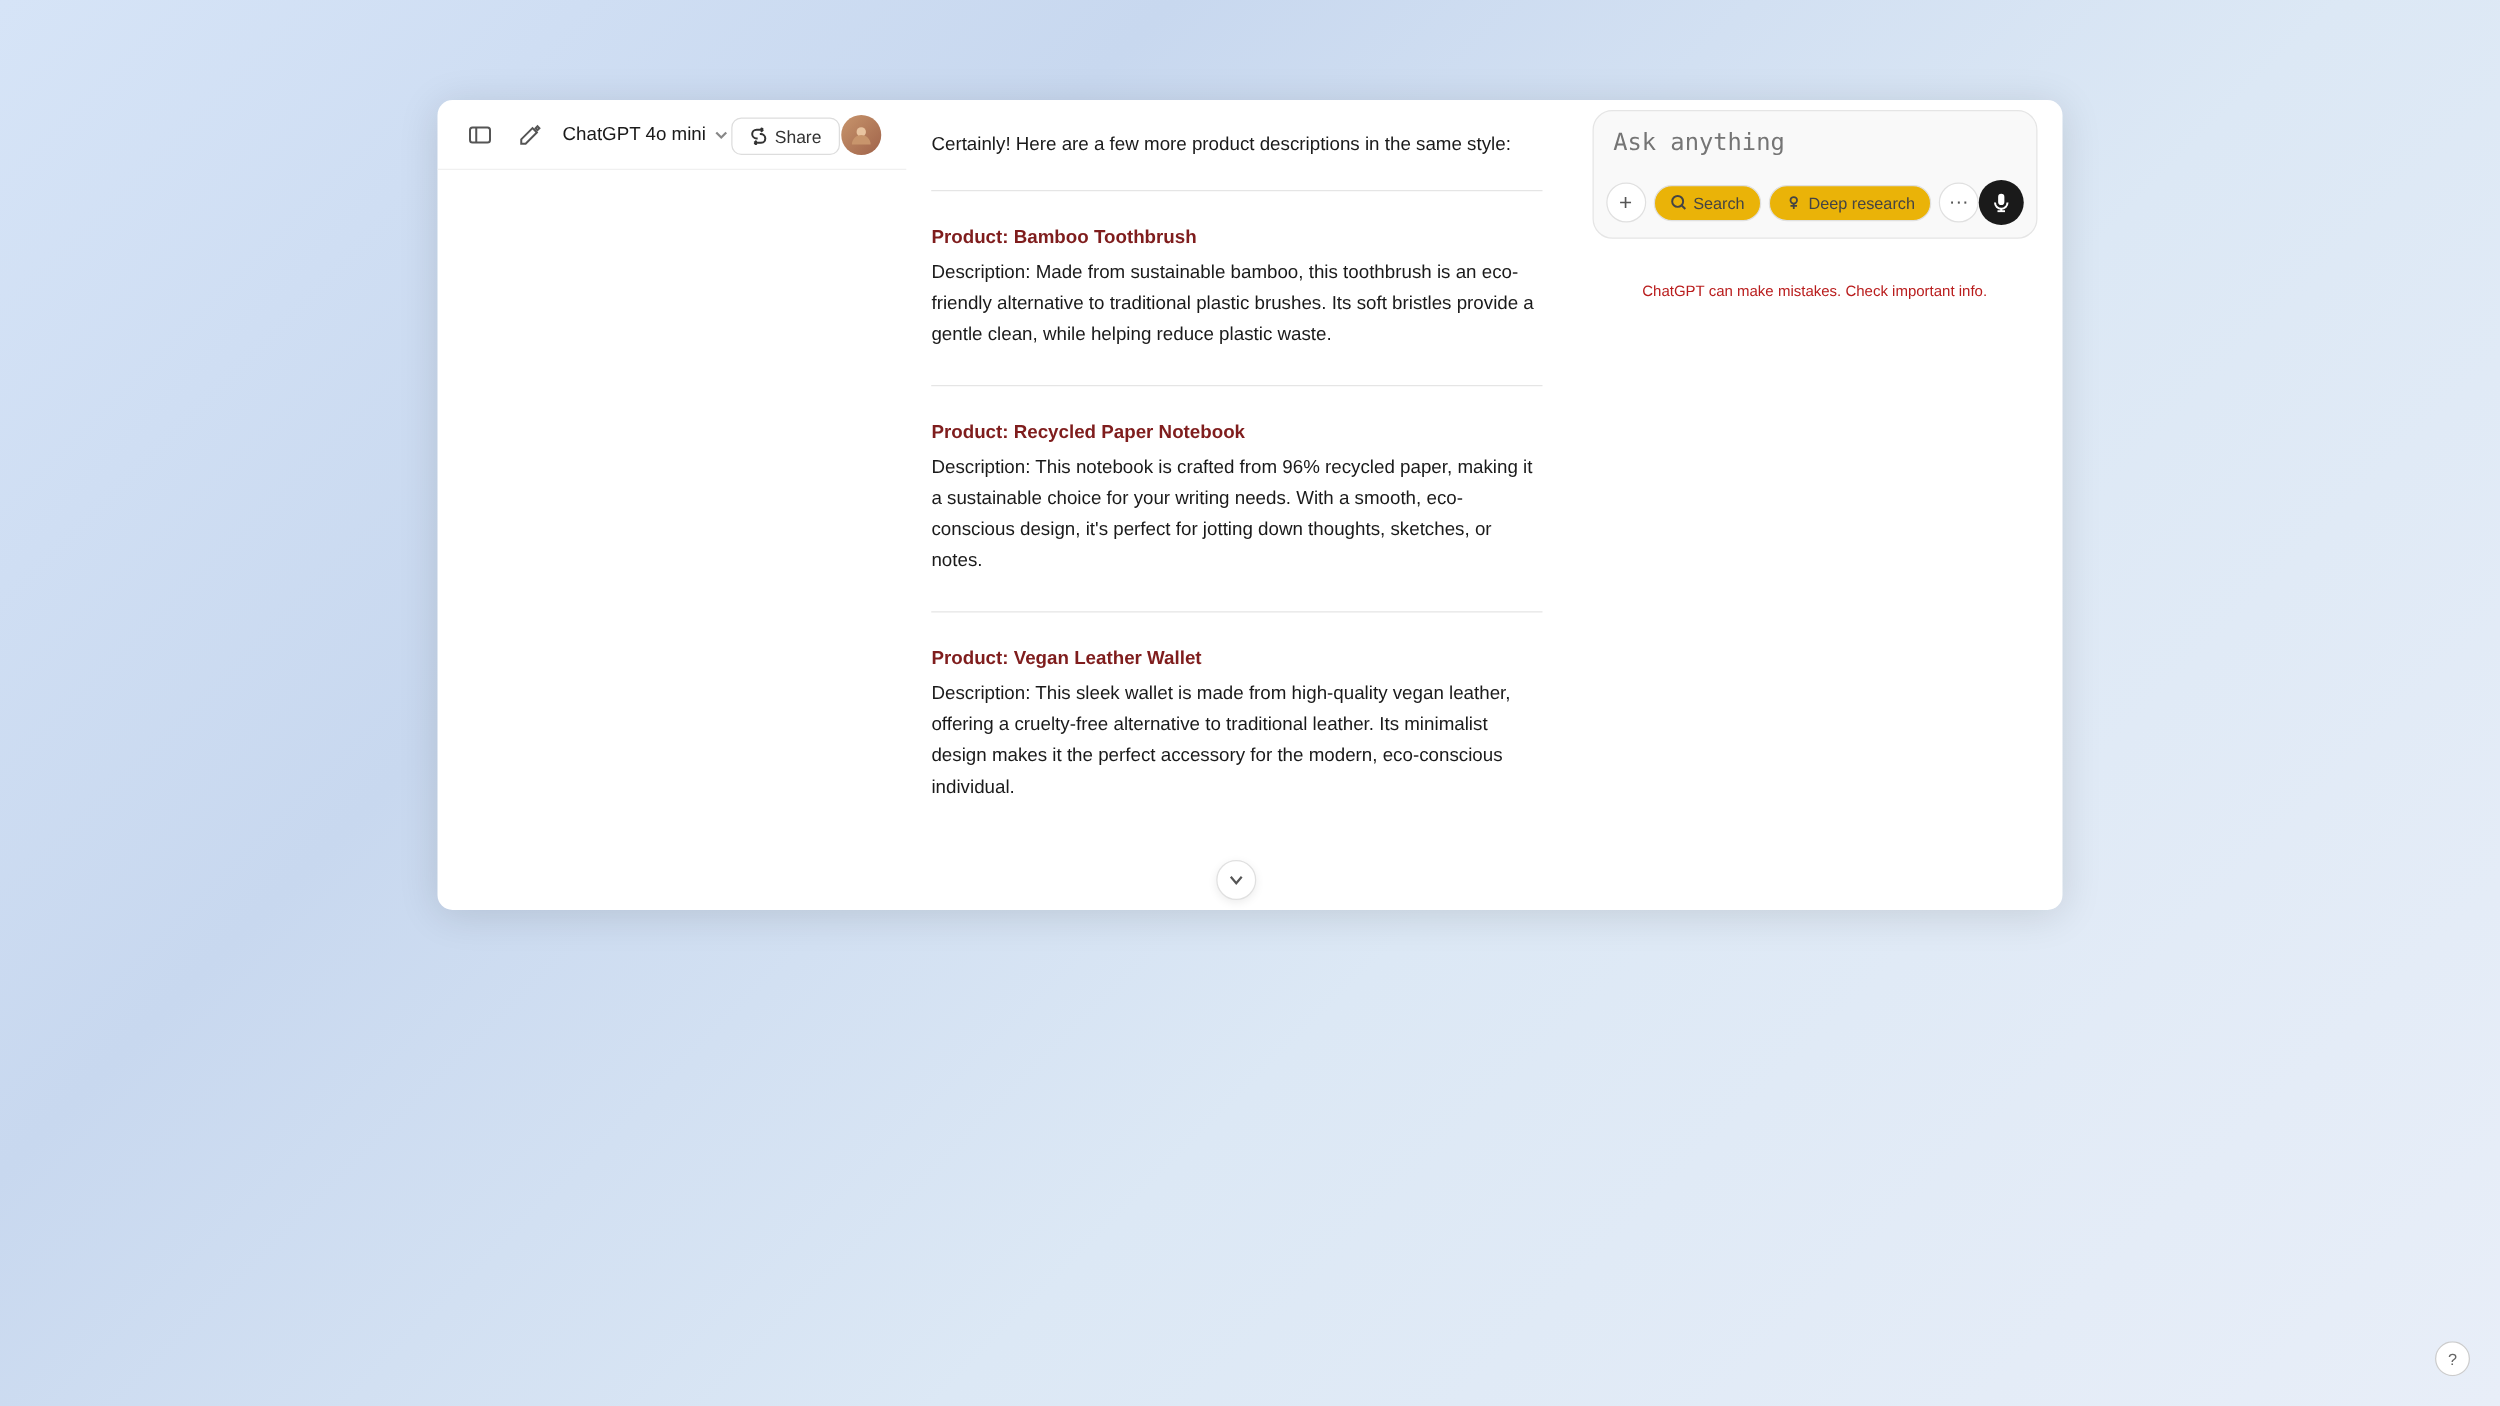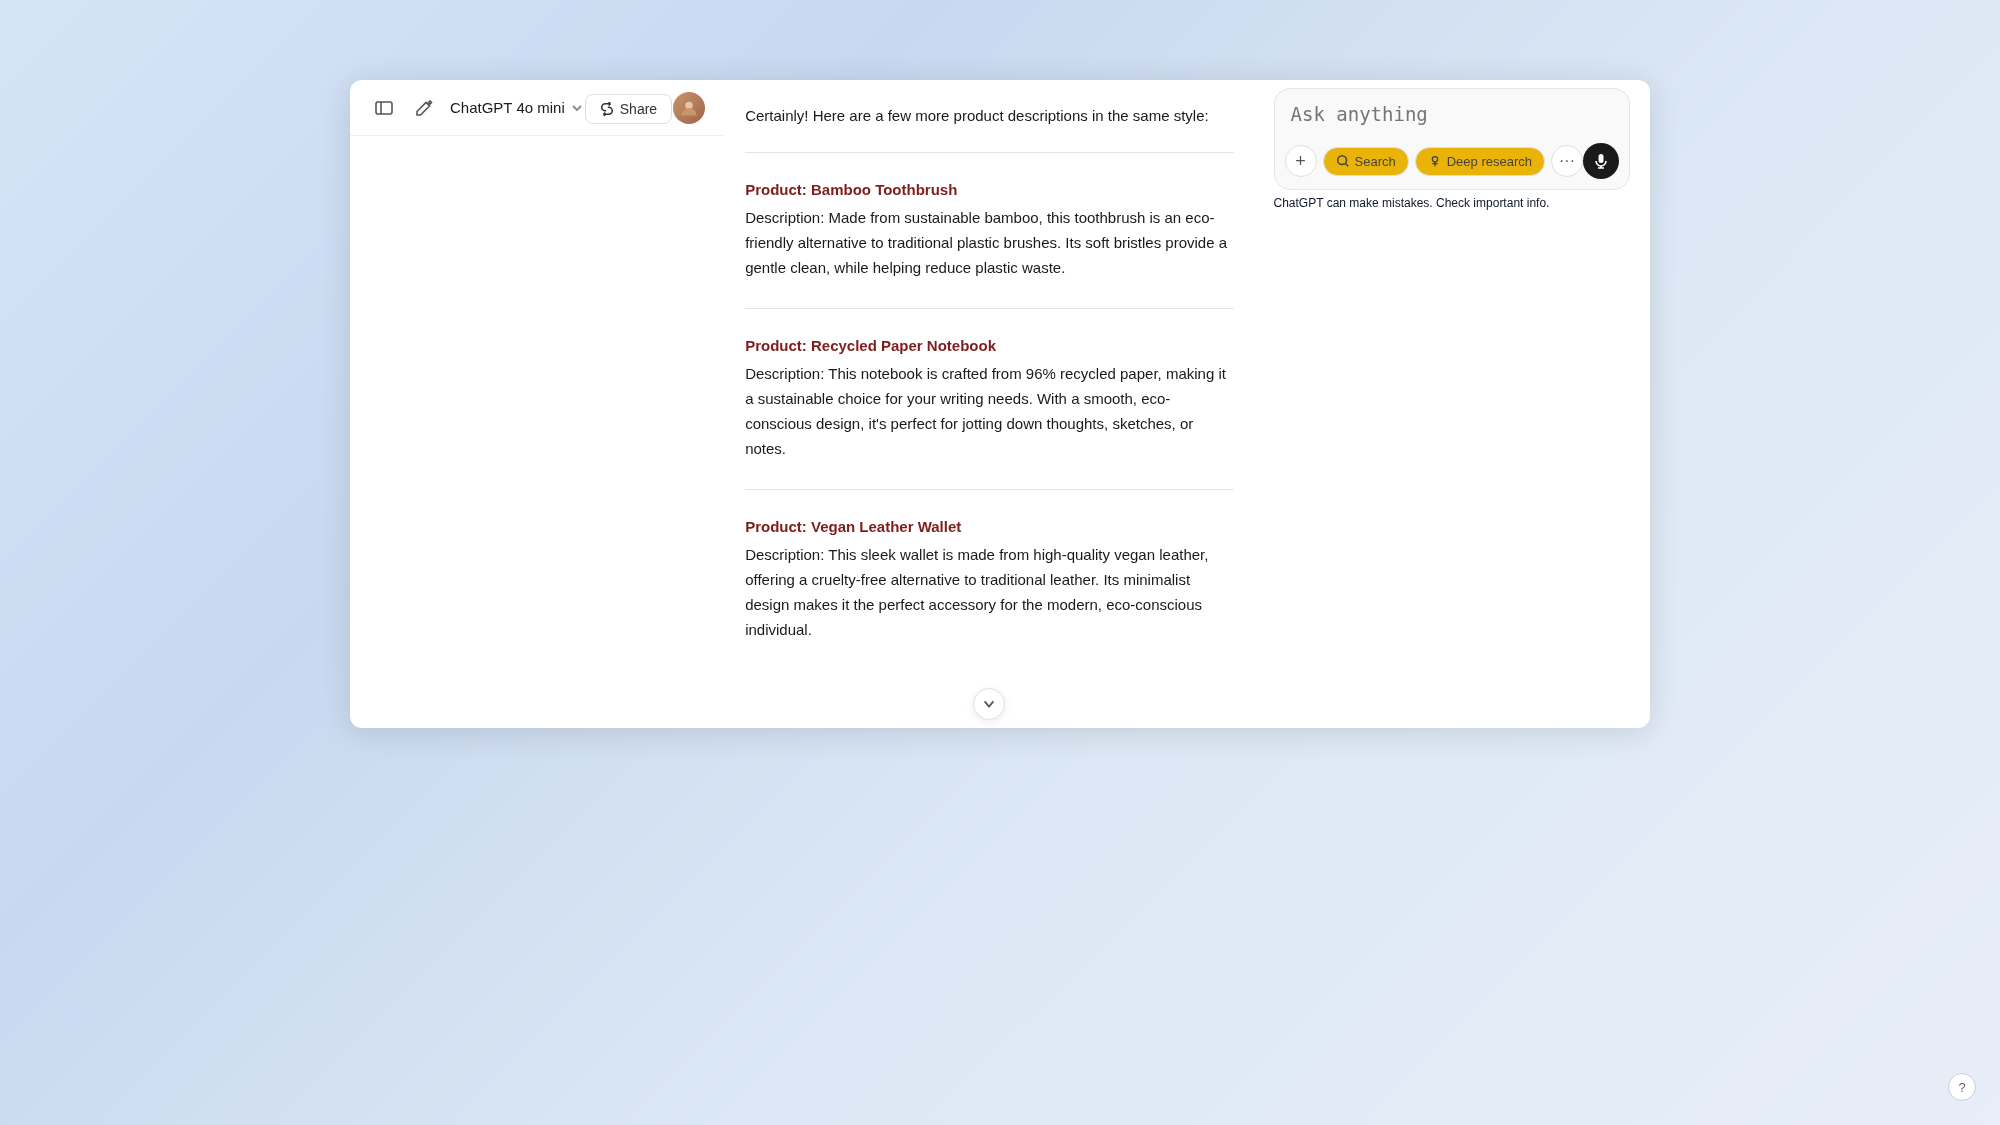--- a/index.html
+++ b/index.html
@@ -257,23 +257,25 @@
       border-radius: 50%;
       background: #1a1a1a;
       border: none;
       display: flex;
       align-items: center;
       justify-content: center;
       cursor: pointer;
     }
 
     .footer-text {
+      text-align: center;
       font-size: 12px;
-      color: #0f172a;
+      color: #b91c1c;
       padding: 6px 0 4px 0;
+      margin-top: 29px;
     }
 
     
     .help-btn {
       position: fixed;
       bottom: 24px;
       right: 24px;
       width: 28px;
       height: 28px;
       border-radius: 50%;

